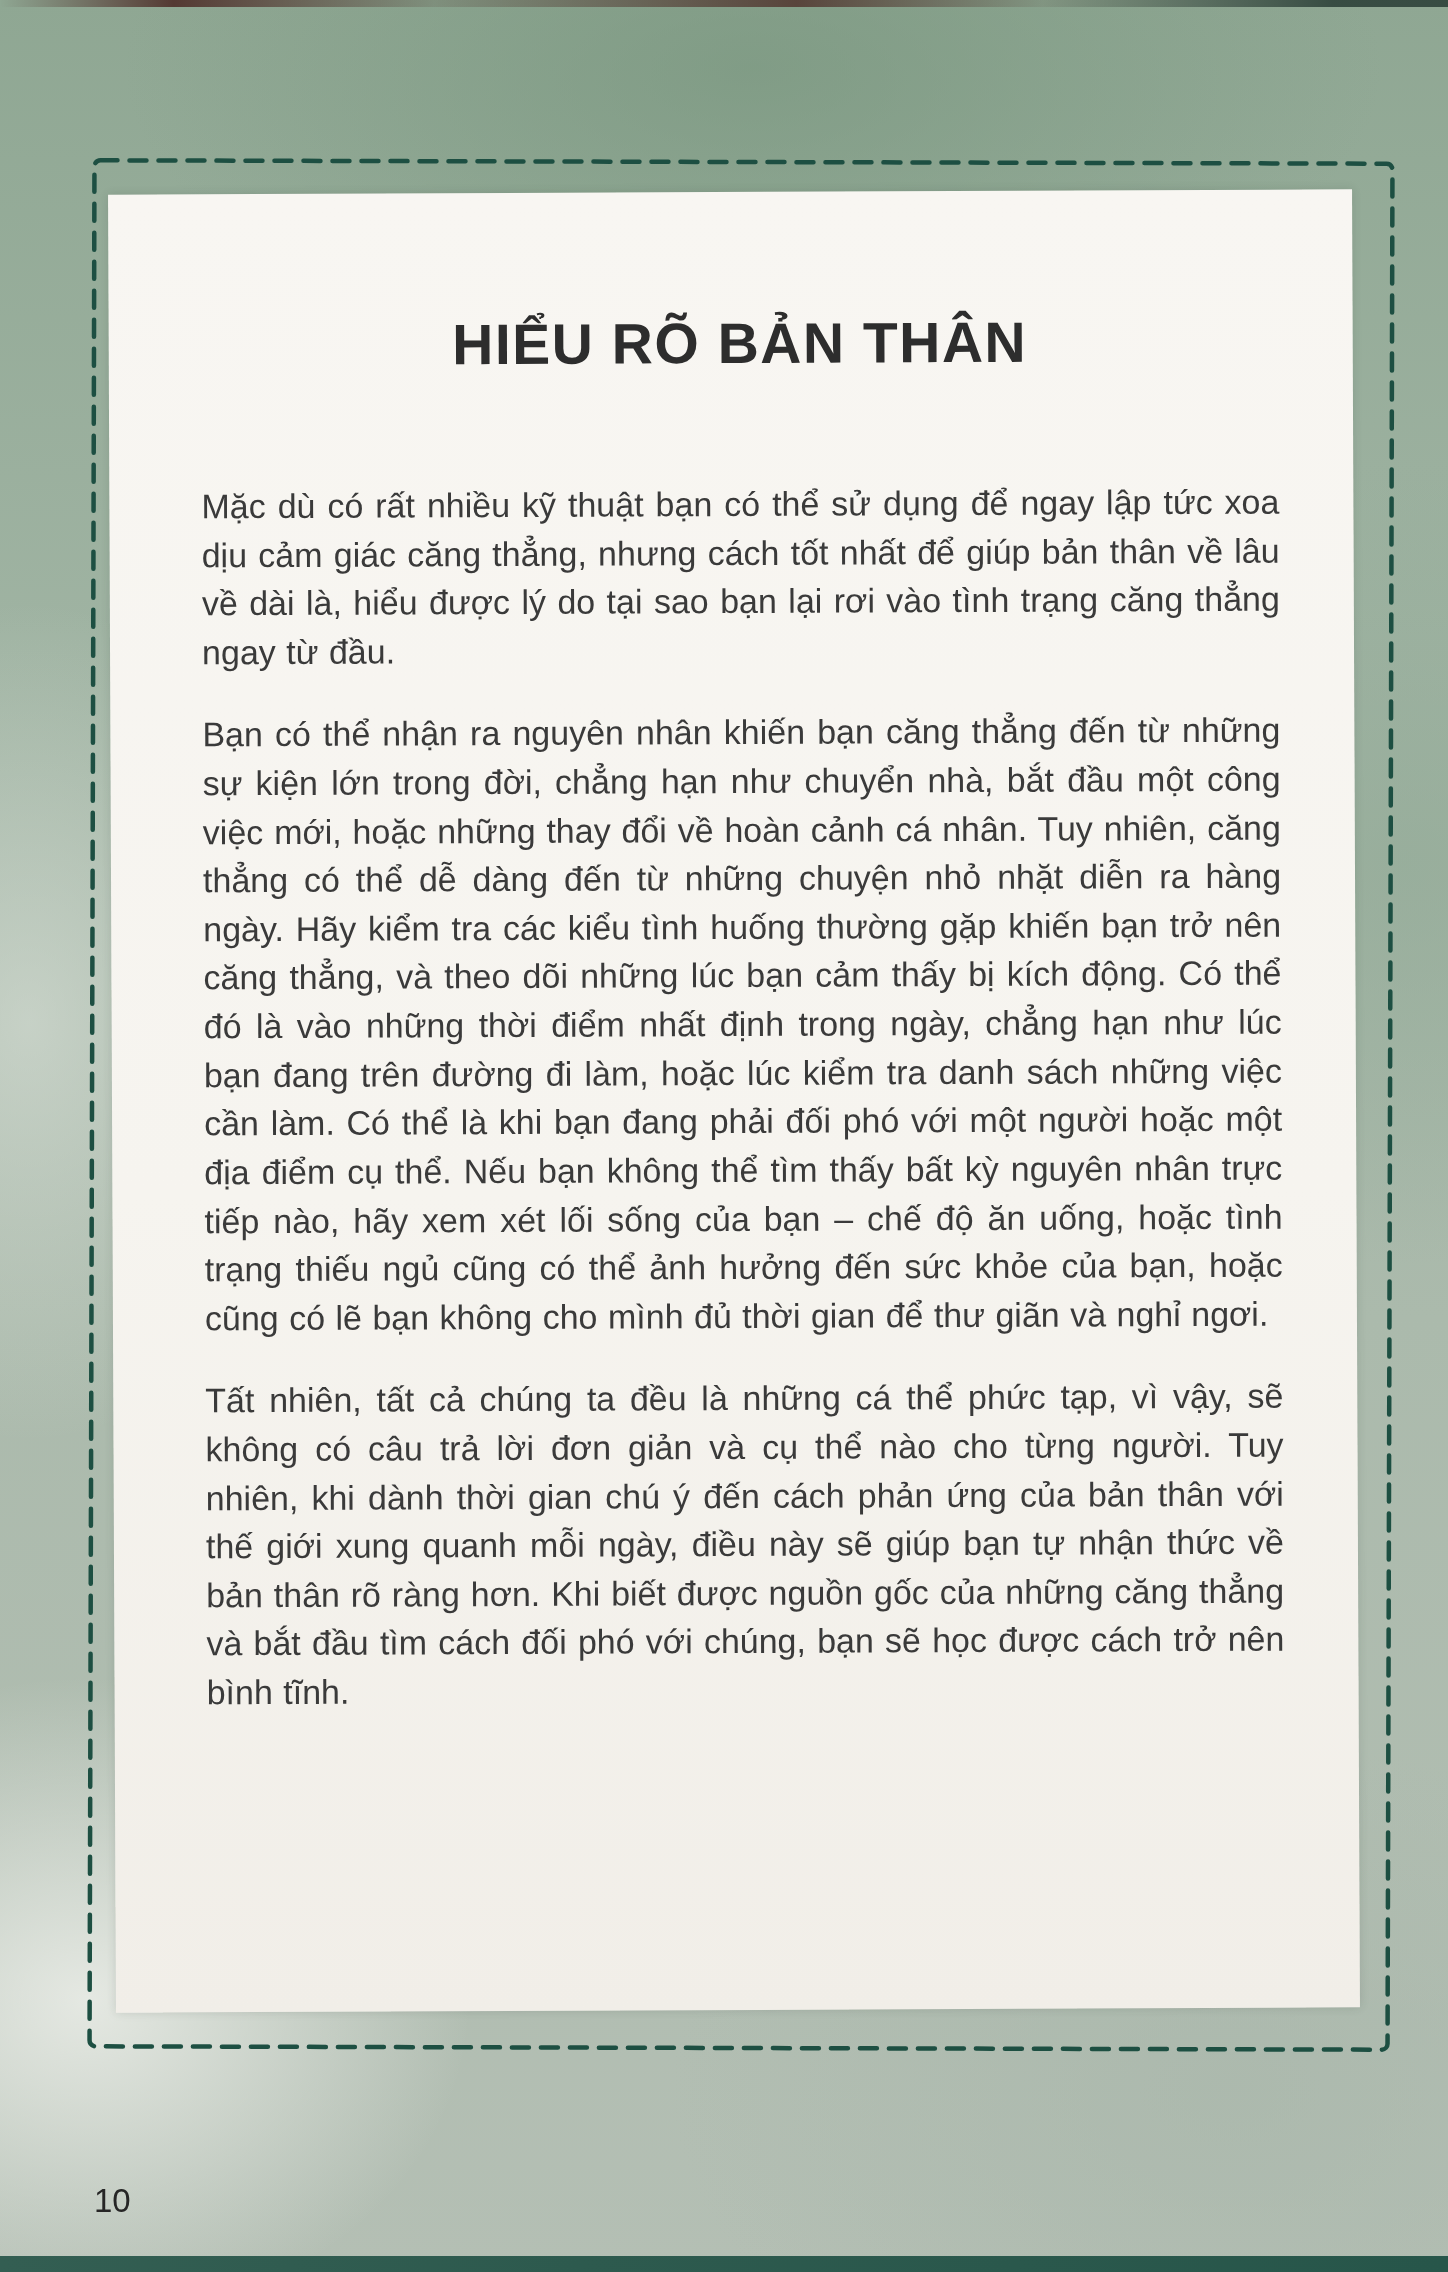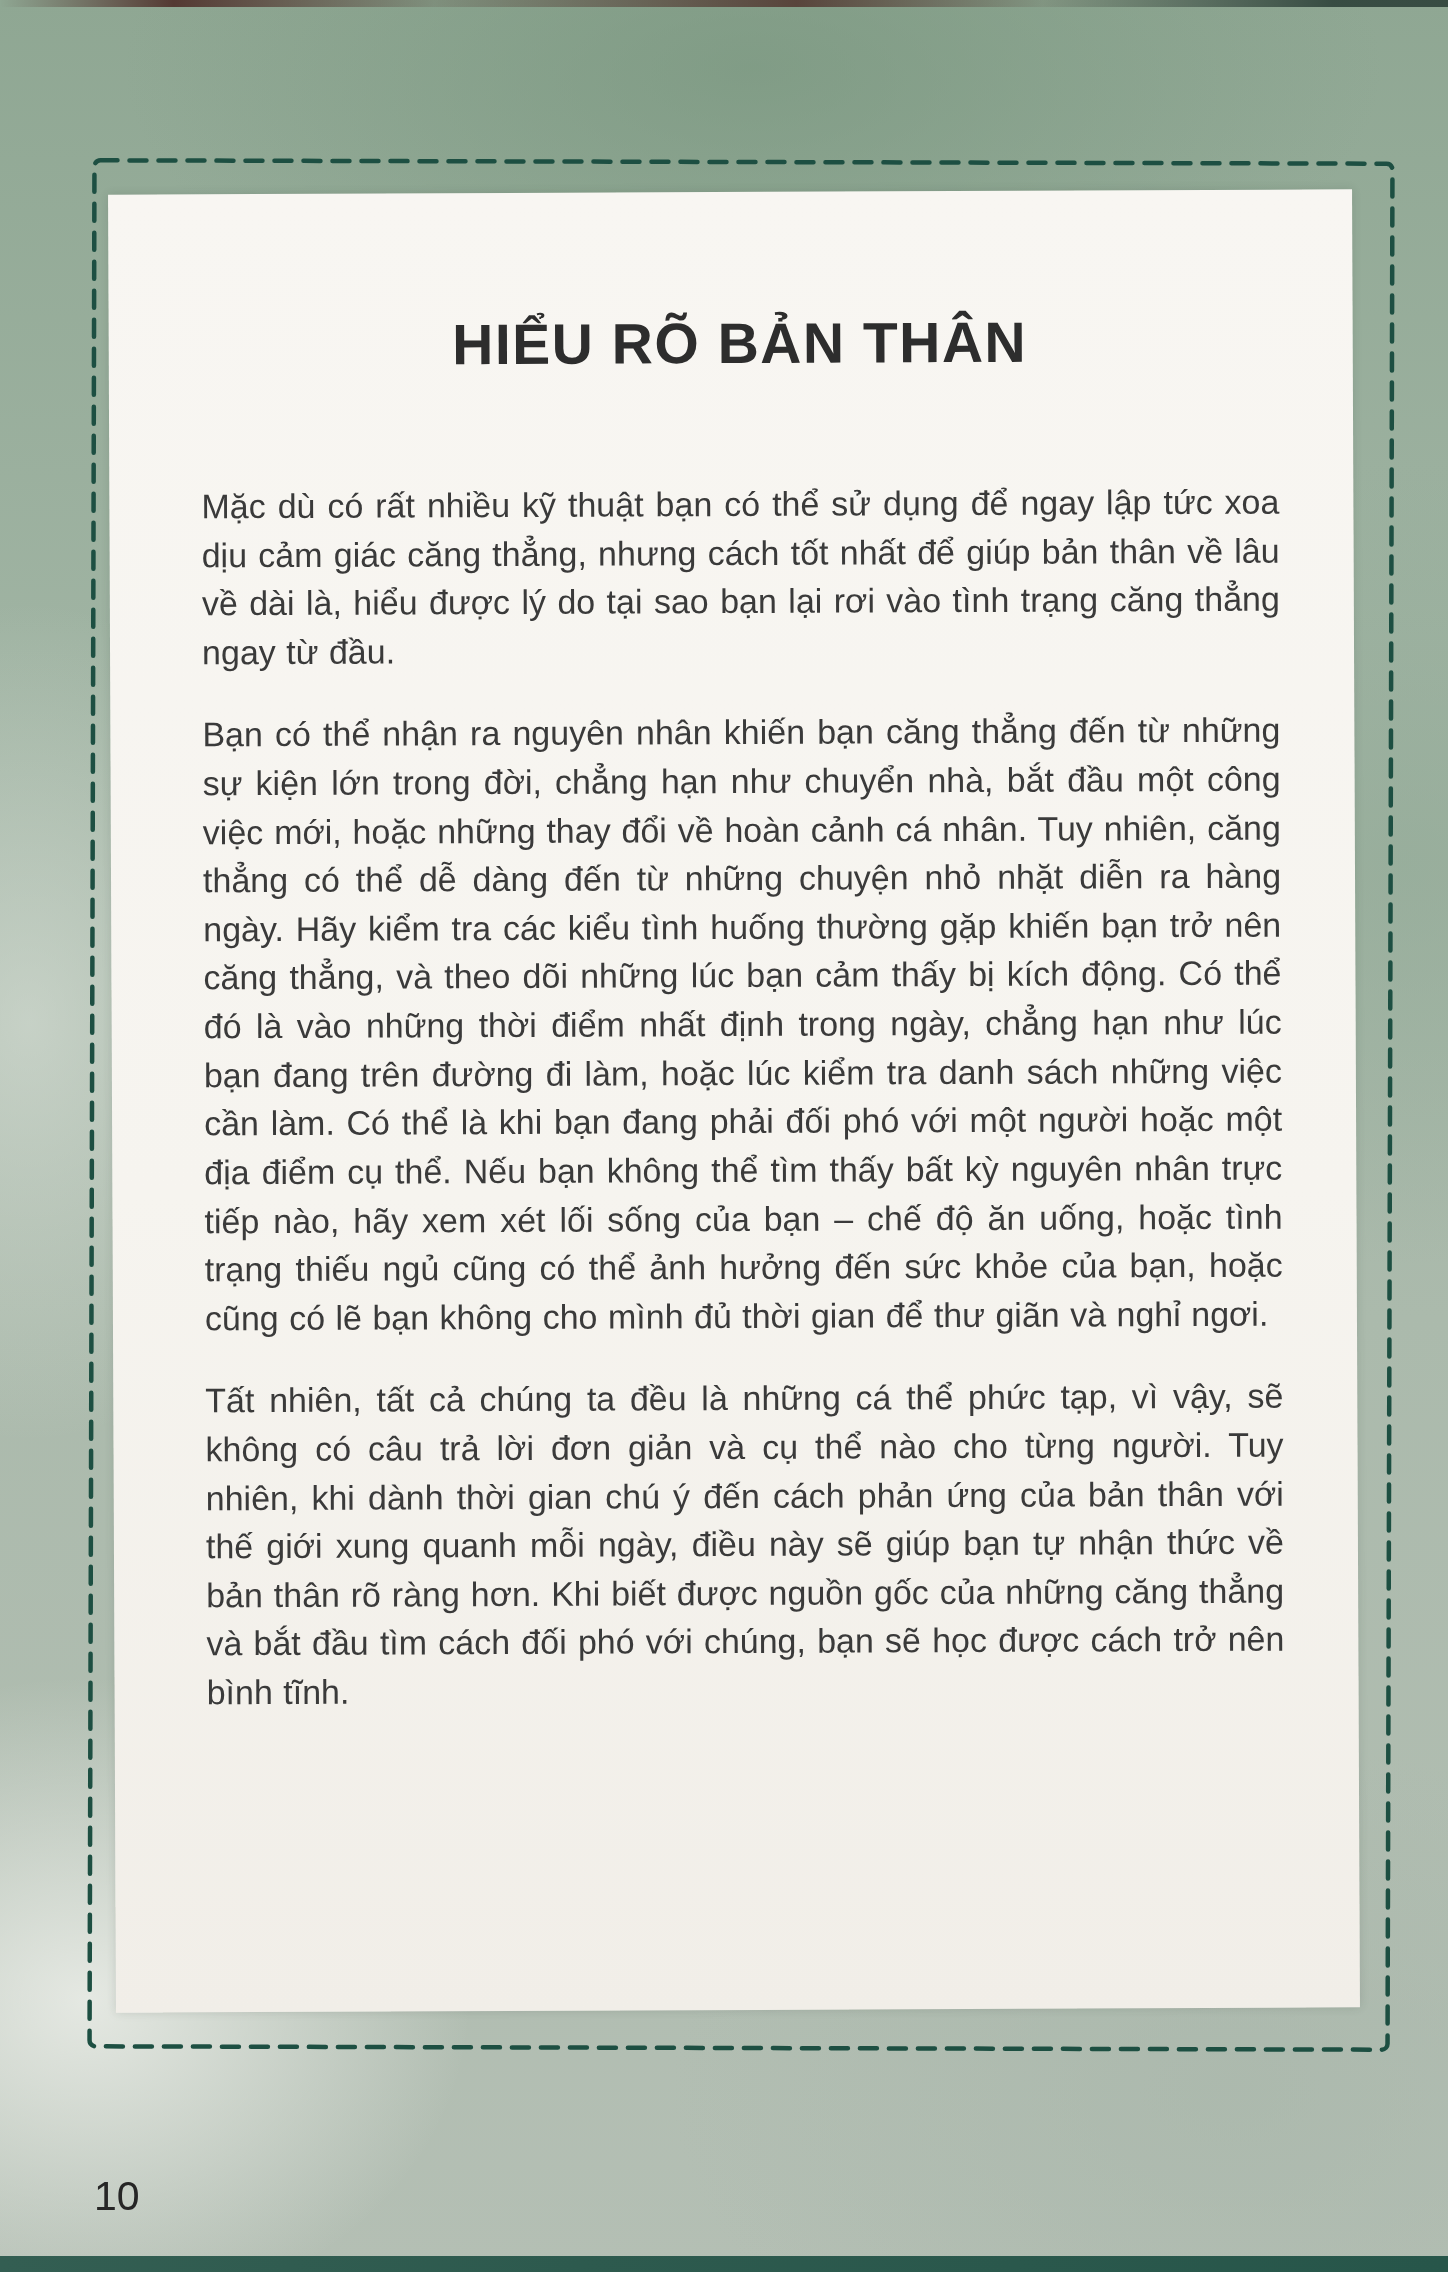--- a/index.html
+++ b/index.html
@@ -75,21 +75,21 @@
     color: #3a3a3a;
     text-align: justify;
     margin-bottom: 34px;
     word-spacing: 1px;
   }
 
   .page-number {
     position: absolute;
     left: 94px;
     bottom: 52px;
-    font-size: 41px;
+    font-size: 33px;
     color: #262626;
   }
 </style>
 </head>
 <body>
 
 <div class="top-edge"></div>
 <div class="bottom-edge"></div>
 
 <svg class="frame-svg" viewBox="0 0 1306 1894" xmlns="http://www.w3.org/2000/svg">

